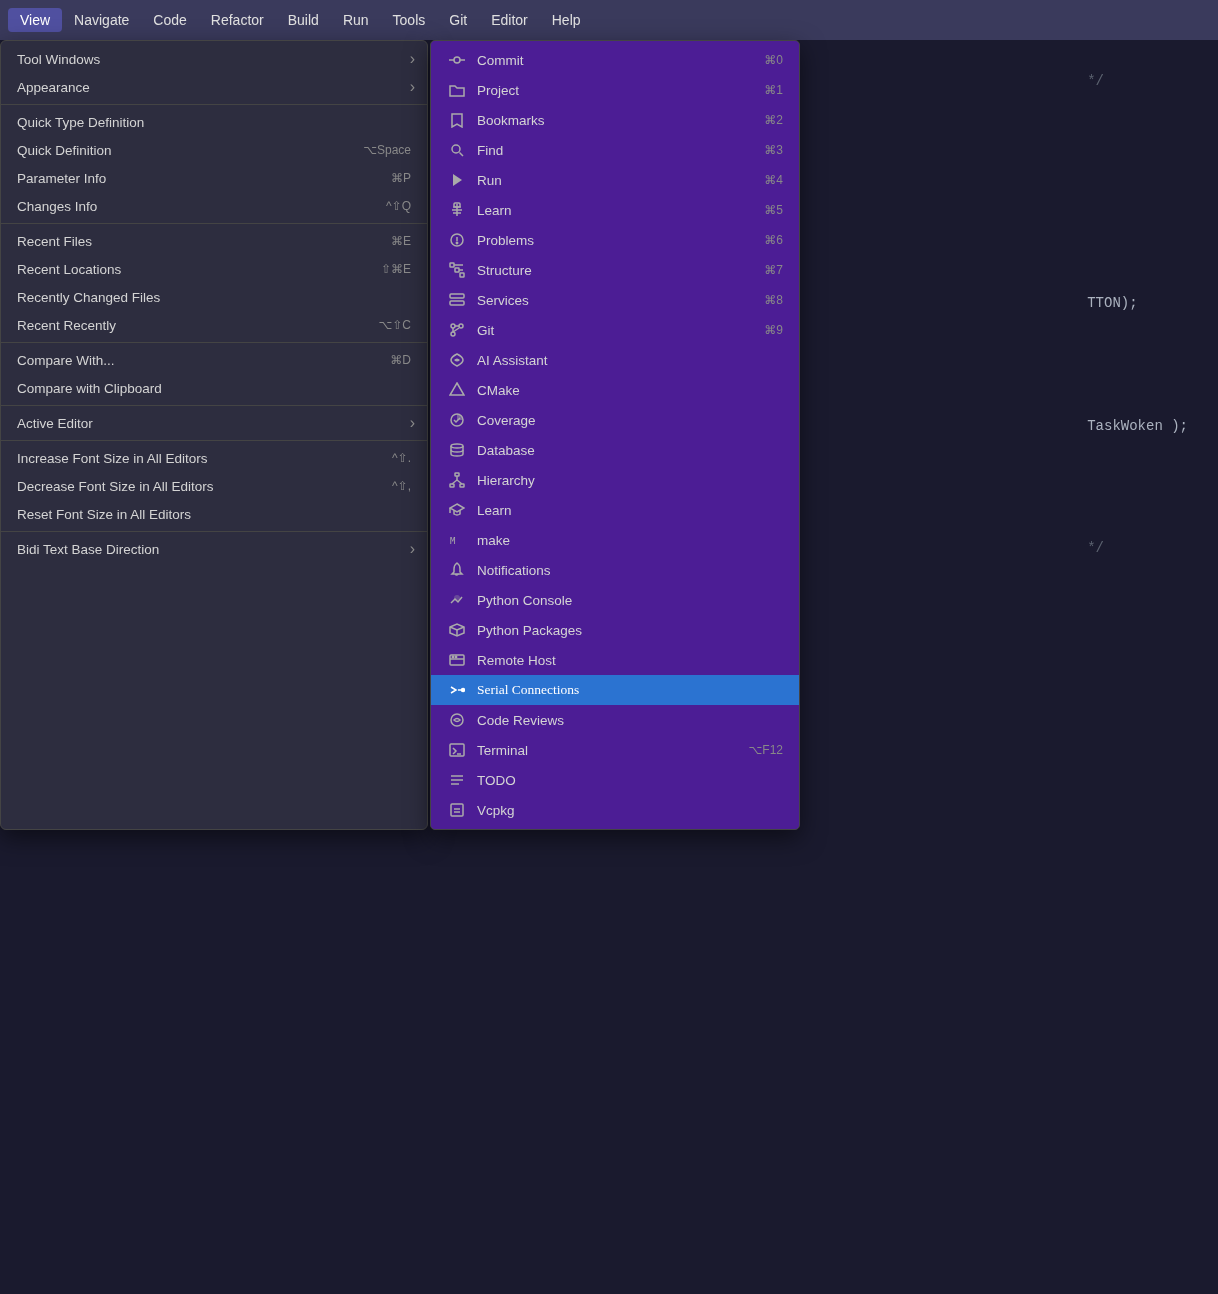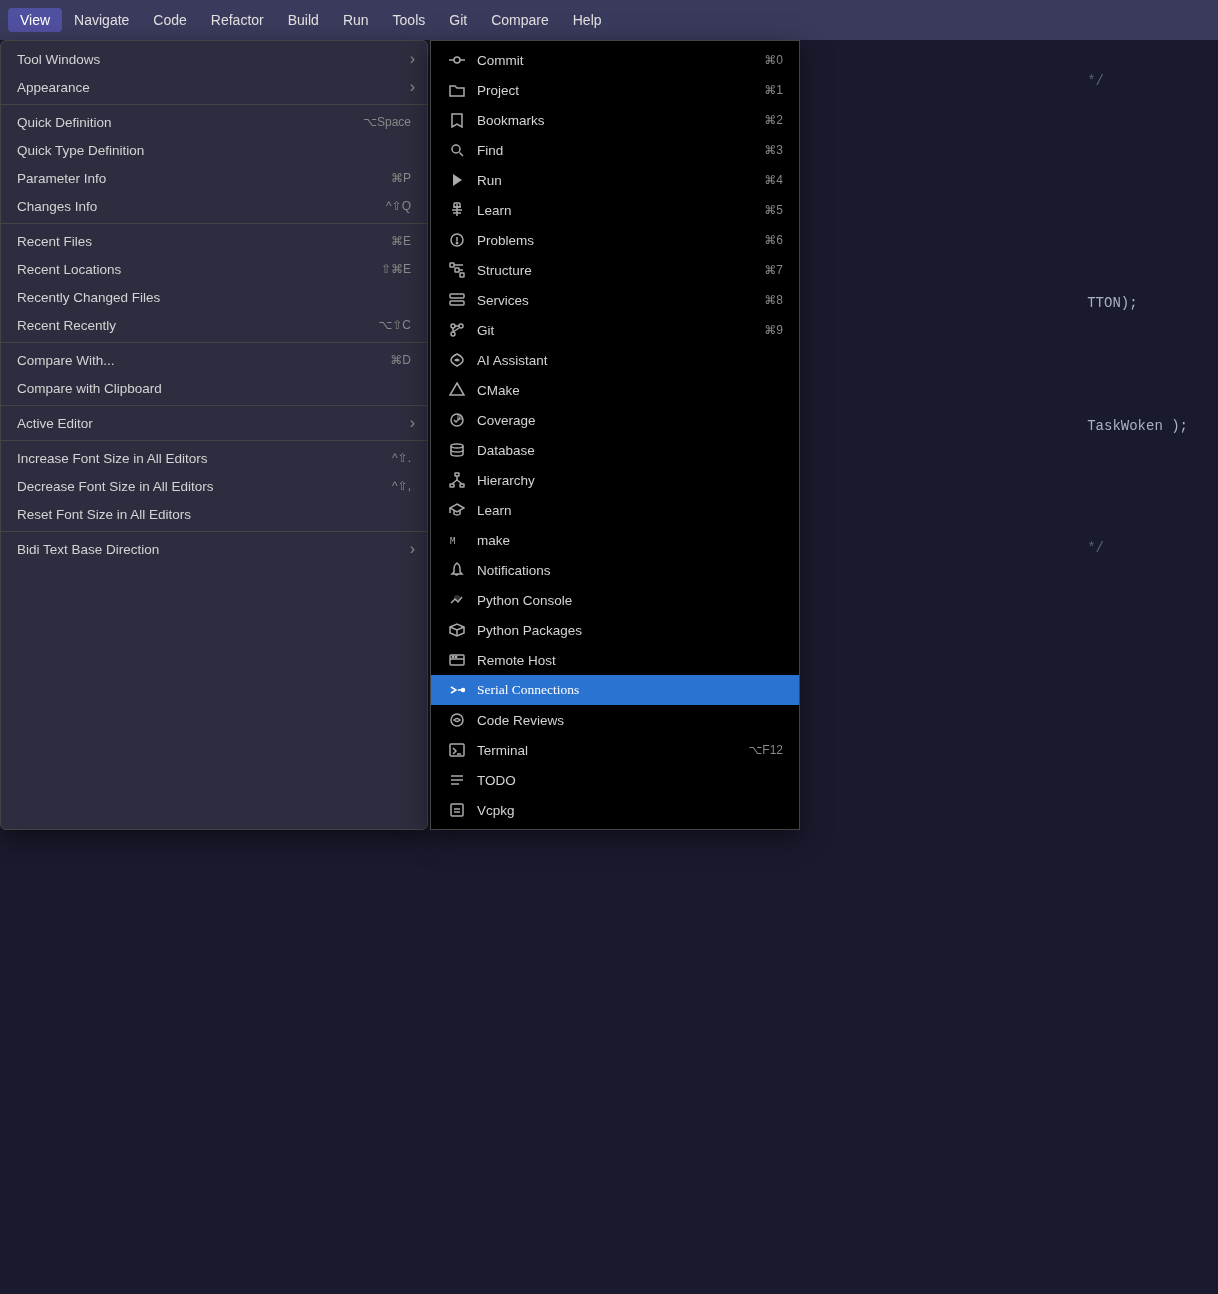--- a/index.html
+++ b/index.html
@@ -80,23 +80,23 @@
       border: 1px solid #444;
       border-radius: 6px;
       width: 428px;
       padding: 4px 0;
       box-shadow: 0 8px 24px rgba(0,0,0,0.5);
       margin-top: 0;
     }
 
     
     .right-menu {
-      background: #000000;
+      background: #4c1d95;
       border: 1px solid #444;
-      border-radius: 0;
+      border-radius: 5px;
       width: 370px;
       padding: 4px 0;
       box-shadow: 0 8px 24px rgba(0,0,0,0.5);
       margin-left: 2px;
       margin-top: 0;
     }
 
     .menu-item {
       display: flex;
       align-items: center;
@@ -163,21 +163,21 @@
 
 <div class="menubar">
 <div class="menubar-item active">View</div>
     <div class="menubar-item">Navigate</div>
     <div class="menubar-item">Code</div>
     <div class="menubar-item">Refactor</div>
     <div class="menubar-item">Build</div>
     <div class="menubar-item">Run</div>
     <div class="menubar-item">Tools</div>
     <div class="menubar-item">Git</div>
-    <div class="menubar-item">Compare</div>
+    <div class="menubar-item">Editor</div>
     <div class="menubar-item">Help</div>
   </div>
 
 <div class="code-bg">
   <span class="line-arrow">←</span>
   <div style="margin-top: 280px;">
     <div class="code-line">
       <span class="code-kw">static</span>&nbsp;<span class="code-kw">void</span>&nbsp;<span class="code-fn">vPrintTask</span>(&nbsp;<span class="code-kw">void</span>&nbsp;*pvPa
     </div>
     <div class="code-line">{</div>
@@ -209,25 +209,25 @@
 
   <div class="left-menu">
   <div class="menu-item has-submenu">
         <span class="menu-item-label">Tool Windows</span>
       </div>
       <div class="menu-item has-submenu">
         <span class="menu-item-label">Appearance</span>
       </div>
       <div class="menu-separator"></div>
       <div class="menu-item">
+        <span class="menu-item-label">Quick Type Definition</span>
+      </div>
+      <div class="menu-item">
         <span class="menu-item-label">Quick Definition</span>
         <span class="menu-item-shortcut">⌥Space</span>
-      </div>
-      <div class="menu-item">
-        <span class="menu-item-label">Quick Type Definition</span>
       </div>
       <div class="menu-item">
         <span class="menu-item-label">Parameter Info</span>
         <span class="menu-item-shortcut">⌘P</span>
       </div>
       <div class="menu-item">
         <span class="menu-item-label">Changes Info</span>
         <span class="menu-item-shortcut">^⇧Q</span>
       </div>
       <div class="menu-separator"></div>

